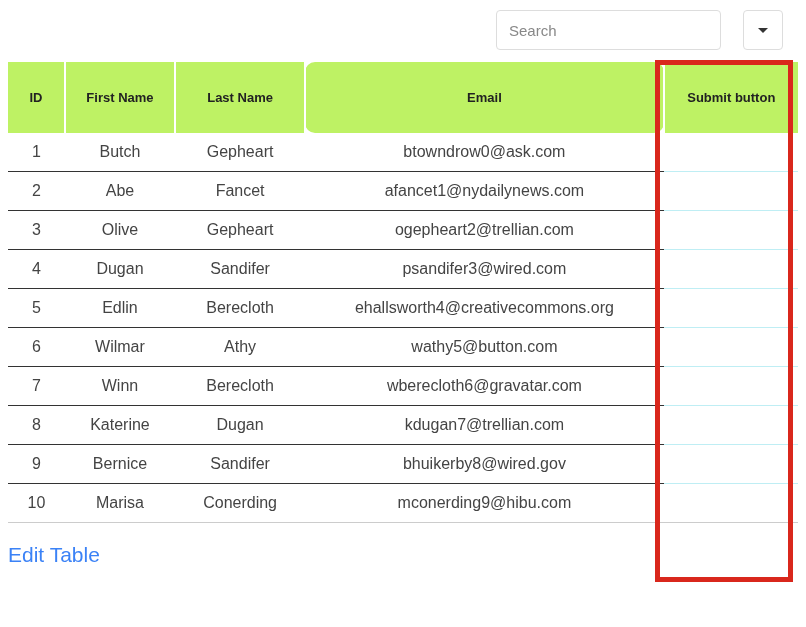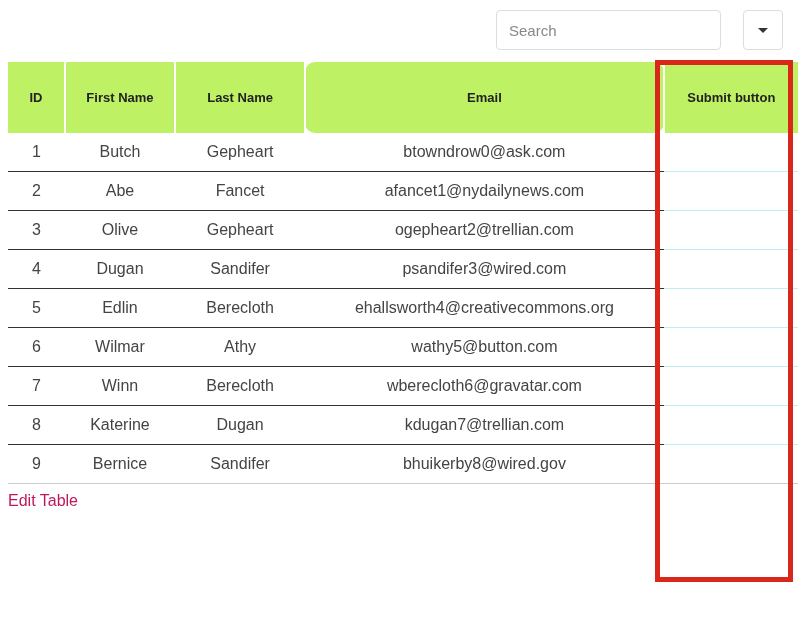--- a/index.html
+++ b/index.html
@@ -84,25 +84,25 @@
     }
     tbody tr:last-child td {
       border-bottom: 1px solid #ccc;
     }
     .col-id { width: 56px; }
     .col-first { width: 108px; }
     .col-last { width: 128px; }
     .col-email { width: 352px; border-radius: 10px; }
     .col-submit { width: 132px; position: relative; }
     .edit-link {
-      color: #be185d;
+      color: #3b82f6;
       text-decoration: none;
       display: inline-block;
-      margin-top: 8px;
-      font-size: 16px;
+      margin-top: 20px;
+      font-size: 21px;
       cursor: pointer;
     }
     .overlay-box {
       position: absolute;
       border: 5px solid #d9271c;
       pointer-events: none;
       top: 60px;
       left: 655px;
       width: 138px;
       height: 522px;
@@ -186,19 +186,26 @@
           <td>kdugan7@trellian.com</td>
           <td class="submit-cell"></td>
         </tr>
         <tr>
           <td>9</td>
           <td>Bernice</td>
           <td>Sandifer</td>
           <td>bhuikerby8@wired.gov</td>
           <td class="submit-cell"></td>
         </tr>
+        <tr>
+          <td>10</td>
+          <td>Marisa</td>
+          <td>Conerding</td>
+          <td>mconerding9@hibu.com</td>
+          <td class="submit-cell"></td>
+        </tr>
       </tbody>
   </table>
 
   <a class="edit-link">Edit Table</a>
 
   <div class="overlay-box"></div>
 </div>
 
 </body></html>

